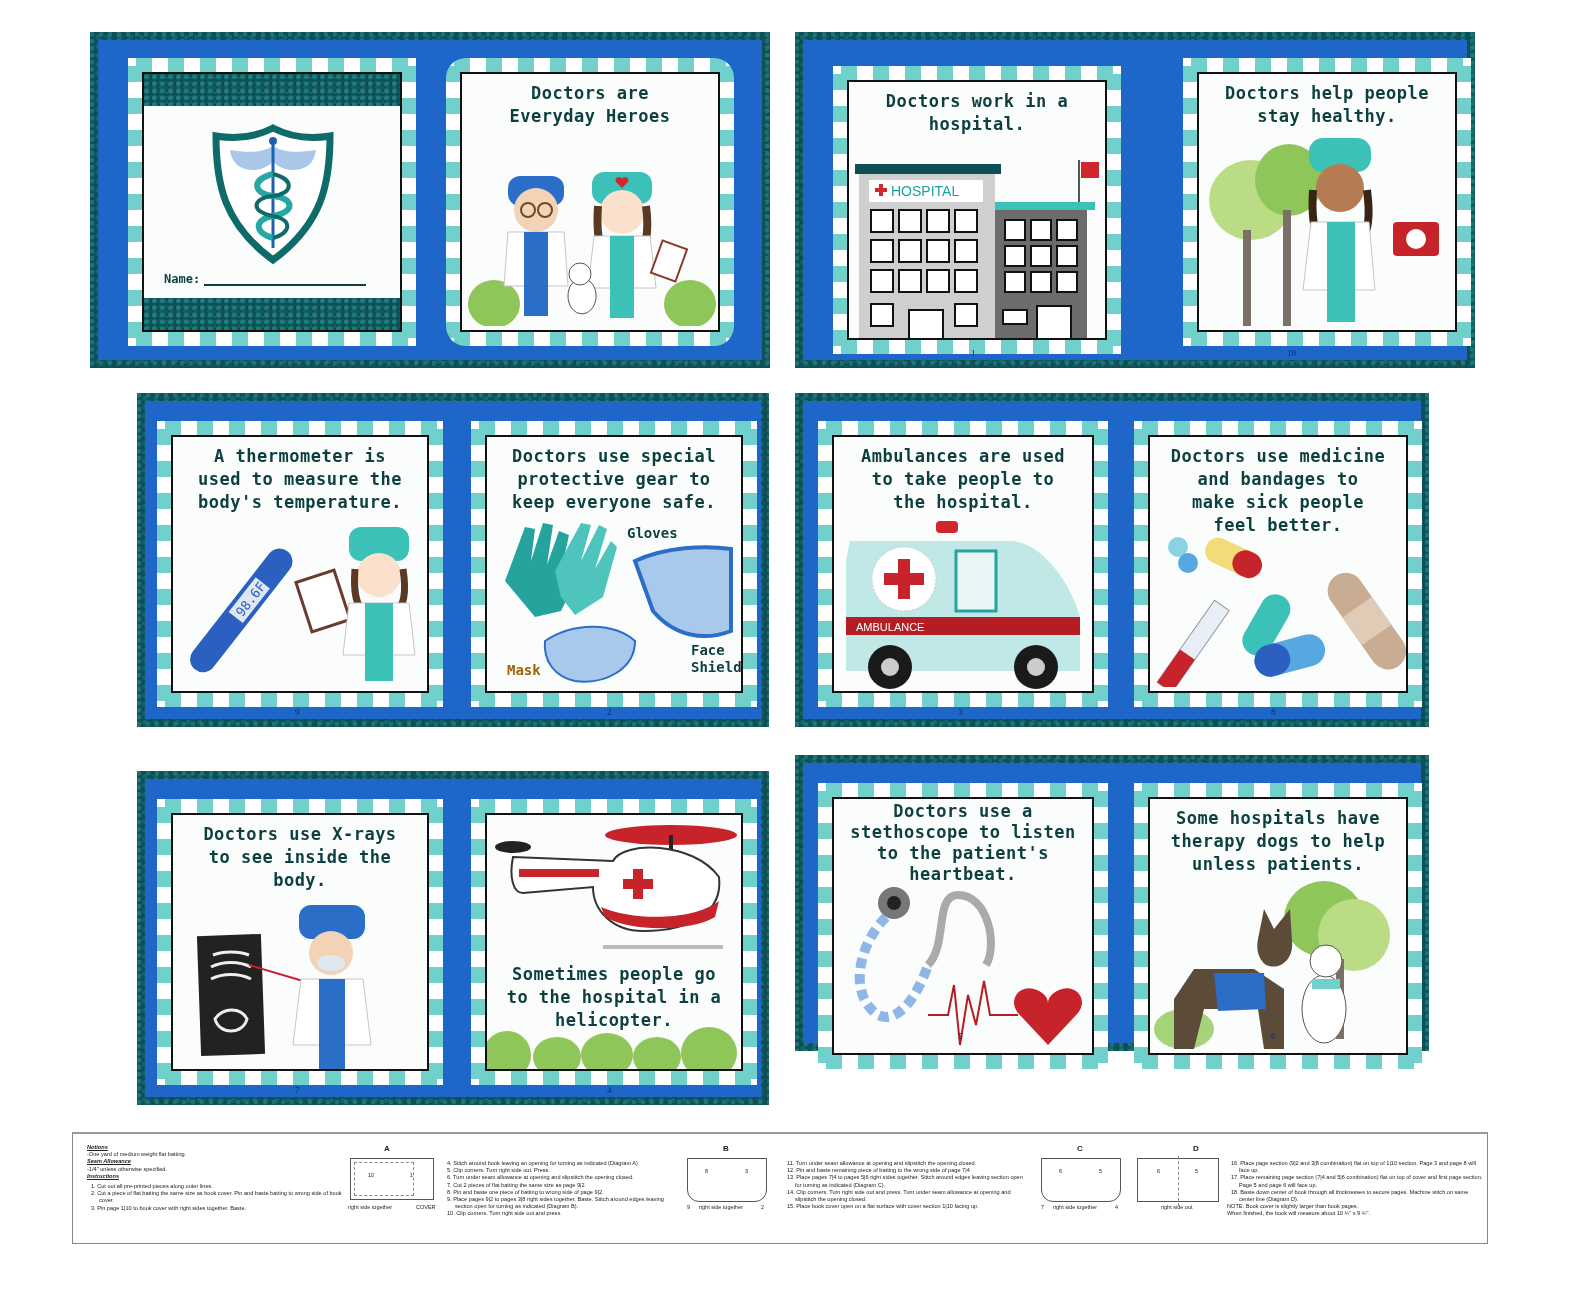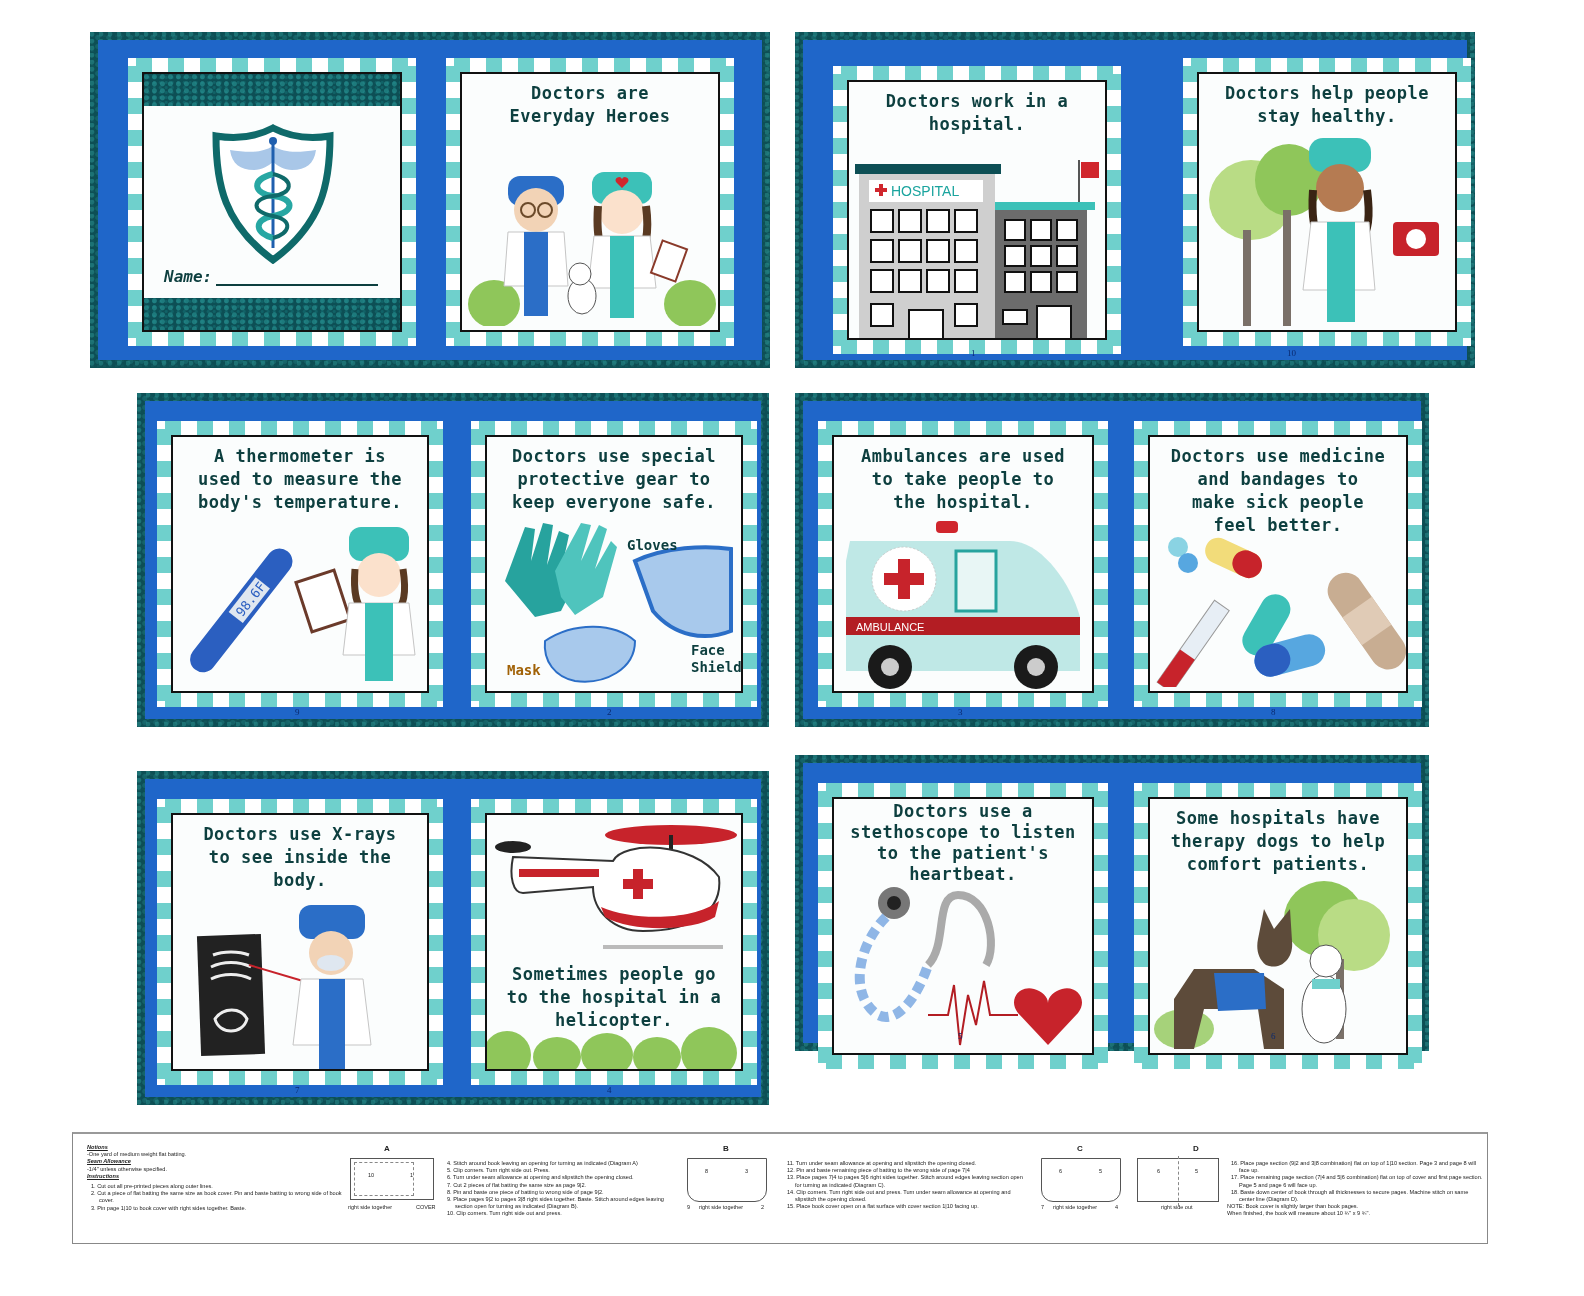--- a/index.html
+++ b/index.html
@@ -66,22 +66,22 @@
   .cover-band {
     position: absolute; left: 0; right: 0; height: 32px;
     background: #0d4f55;
     background-image:
       radial-gradient(circle at 30% 40%, rgba(40,150,150,.6) 0 2px, transparent 3px),
       radial-gradient(circle at 70% 70%, rgba(20,110,115,.6) 0 1px, transparent 2px);
     background-size: 8px 7px, 6px 5px;
   }
   .name-row {
     position: absolute; left: 20px; bottom: 44px;
-    font-weight: bold; font-size: 16px; color: #0d3f3f;
-    display: flex; align-items: flex-end; gap: 4px; font-style: italic;
+    font-weight: bold; font-size: 12px; color: #0d3f3f;
+    display: flex; align-items: flex-end; gap: 4px;
   }
   .name-line { display: inline-block; width: 162px; border-bottom: 2px solid #0d3f3f; height: 16px; }
 
   
   .instructions {
     position: absolute; left: 72px; top: 1132px; width: 1416px; height: 112px;
     border: 1px solid #888; border-top: 2px solid #999; background: #fff;
     font-family: "Liberation Sans", sans-serif; color: #222;
   }
   .ins-block { position: absolute; font-size: 5.6px; line-height: 7.2px; }
@@ -112,21 +112,21 @@
           <path d="M63 50 C40 56 44 70 63 72 C84 74 86 88 63 92 C42 96 46 110 63 114" fill="none" stroke="#27a7a3" stroke-width="6"></path>
           <path d="M63 50 C86 56 82 70 63 72 C42 74 40 88 63 92 C84 96 80 110 63 114" fill="none" stroke="#0f6a6a" stroke-width="4"></path>
         </svg>
         <div class="name-row">
           <span>Name:</span>
           <span class="name-line"></span>
         </div>
       </div>
     </div>
 
-    <div class="page" style="left:348px; top:18px; width:288px; height:288px;">
+    <div class="page" style="left:348px; top:18px; width:288px; height:288px;border-radius:20px;">
       <div class="page-inner">
         <div class="page-text">Doctors are
 Everyday Heroes</div>
         <svg class="illus" style="left:2px; top:62px;" width="256" height="190" viewBox="0 0 256 190">
           <ellipse cx="30" cy="168" rx="26" ry="24" fill="#8fc65a"></ellipse>
           <ellipse cx="226" cy="168" rx="26" ry="24" fill="#8fc65a"></ellipse>
 
           <rect x="44" y="40" width="56" height="30" rx="12" fill="#2b6ec7"></rect>
           <circle cx="72" cy="74" r="22" fill="#f2d3b6"></circle>
           <circle cx="64" cy="74" r="7" fill="none" stroke="#6b4a2a" stroke-width="2"></circle>
@@ -250,21 +250,21 @@
       <div class="page-inner">
         <div class="page-text">Doctors use special
 protective gear to
 keep everyone safe.</div>
         <svg class="illus" style="left:8px; top:84px;" width="246" height="170" viewBox="0 0 246 170">
           <path d="M10 60 L30 6 L40 8 L36 40 L48 2 L58 4 L52 44 L64 10 L74 14 L64 60 L80 40 L88 46 L66 90 L40 96 Z" fill="#27a39e"></path>
           <path d="M60 50 L86 2 L96 4 L86 40 L104 4 L112 8 L100 48 L116 20 L122 26 L108 76 L80 94 L66 76 Z" fill="#4fc4bd"></path>
           <path d="M140 40 C170 26 210 24 236 28 L236 110 C210 120 180 116 158 90 Z" fill="#a8c9ec" stroke="#2b6ec7" stroke-width="4"></path>
           <path d="M50 120 C80 100 120 102 140 120 C140 148 110 164 80 160 C60 156 48 140 50 120 Z" fill="#a8c9ec" stroke="#2b6ec7" stroke-width="2"></path>
         </svg>
-        <span style="position:absolute; left:140px; top:100px; font-size:14px; font-weight:bold; color:#0d3f3f;">Gloves</span>
+        <span style="position:absolute; left:140px; top:88px; font-size:14px; font-weight:bold; color:#0d3f3f;">Gloves</span>
         <span style="position:absolute; left:204px; top:205px; font-size:14px; font-weight:bold; color:#0d3f3f; white-space:pre-line; text-align:left; line-height:17px;">Face
 Shield</span>
         <span style="position:absolute; left:20px; top:225px; font-size:14px; font-weight:bold; color:#a16207;">Mask</span>
       </div>
     </div>
     <span class="page-num" style="left:150px;">9</span>
     <span class="page-num" style="left:462px;">2</span>
   </div>
 </div>
 
@@ -396,21 +396,21 @@
           <path d="M90 80 C110 60 96 10 120 10 C150 10 160 60 148 80" stroke="#aaa" stroke-width="8" fill="none"></path>
           <path d="M90 130 L110 130 L116 100 L122 160 L130 110 L138 140 L146 96 L152 130 L180 130" stroke="#b31d23" stroke-width="2" fill="none"></path>
           <path d="M210 160 L180 128 C170 116 180 100 196 104 C204 106 210 112 210 118 C210 112 216 106 224 104 C240 100 250 116 240 128 Z" fill="#c7232b"></path>
         </svg>
       </div>
     </div>
     <div class="page" style="left:331px; top:20px; width:288px; height:286px;">
       <div class="page-inner">
         <div class="page-text">Some hospitals have
 therapy dogs to help
-comfort patients.</div>
+unless patients.</div>
         <svg class="illus" style="left:4px; top:80px;" width="252" height="174" viewBox="0 0 252 174">
           <ellipse cx="170" cy="40" rx="40" ry="38" fill="#8fc65a"></ellipse>
           <ellipse cx="200" cy="56" rx="36" ry="36" fill="#b9dc85"></ellipse>
           <rect x="182" y="80" width="8" height="80" fill="#7a7068"></rect>
           <ellipse cx="30" cy="150" rx="30" ry="20" fill="#a6d27a"></ellipse>
           <path d="M20 120 L40 90 L100 90 L130 110 L130 170 L110 170 L104 130 L50 130 L40 170 L20 170 Z" fill="#5d4b3a"></path>
           <path d="M60 94 L110 94 L112 130 L64 132 Z" fill="#2b6ec7"></path>
           <path d="M104 60 L110 30 L120 50 L136 30 L138 62 C140 80 126 92 112 86 C104 80 102 70 104 60 Z" fill="#5d4b3a"></path>
           <ellipse cx="170" cy="130" rx="22" ry="34" fill="#fff" stroke="#555"></ellipse>
           <circle cx="172" cy="82" r="16" fill="#fff" stroke="#555"></circle>

